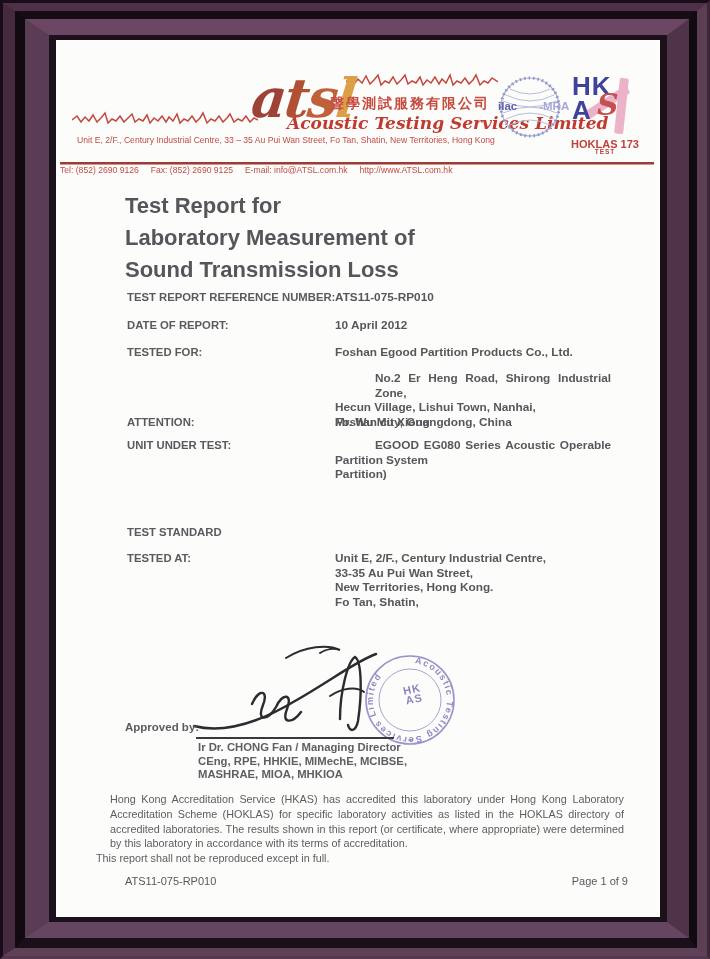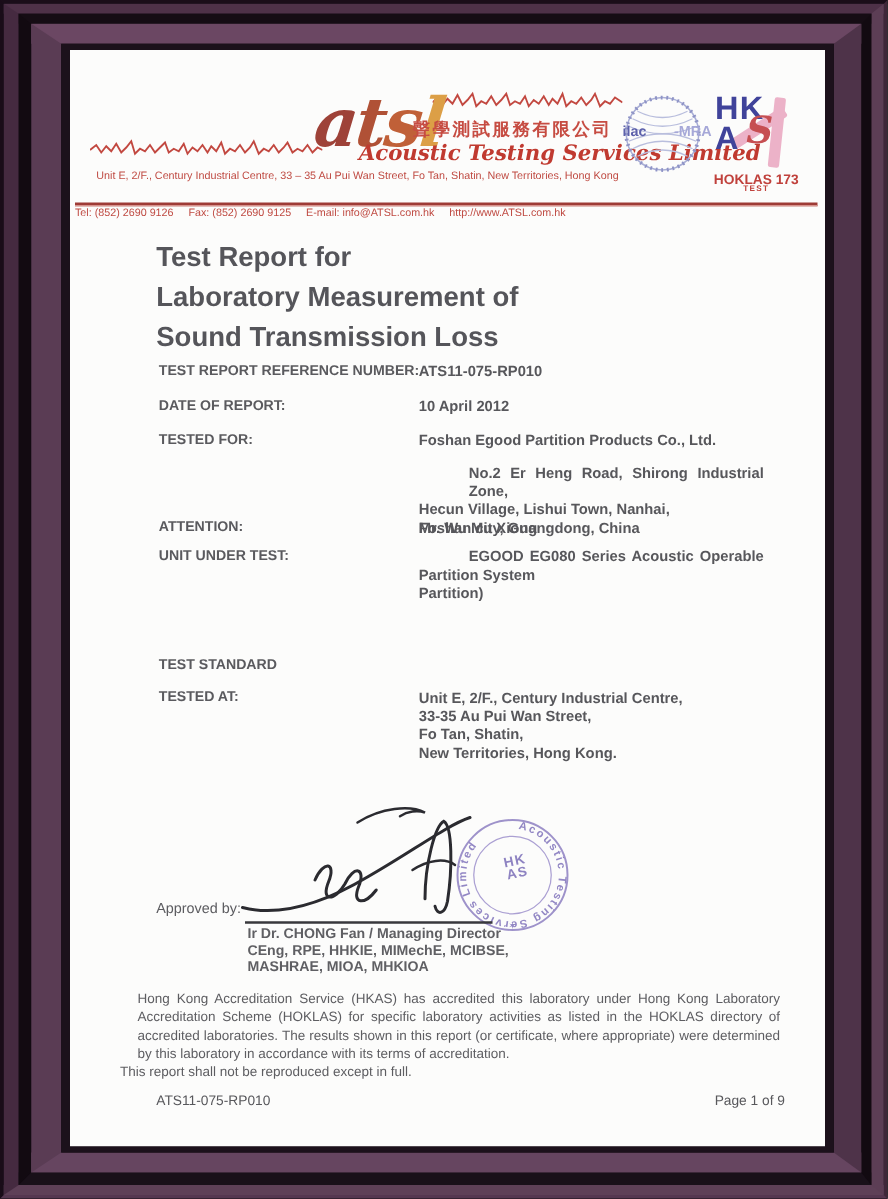--- a/index.html
+++ b/index.html
@@ -44,21 +44,21 @@
   .hkas-scheme { position:absolute; left:0; top:66px; width:70px; text-align:center; font-size:11px; font-weight:bold; color:#c0413c; white-space:nowrap; }
   .hkas-test { position:absolute; left:0; top:76px; width:70px; text-align:center; font-size:6.5px; font-weight:bold; color:#c0413c; letter-spacing:1px; }
 
   
   .title { position:absolute; left:69px; top:150px; font-size:22px; font-weight:bold; color:#55555a; line-height:32px; }
   .row-label { position:absolute; left:71px; font-size:11.3px; font-weight:bold; color:#5a5a5e; white-space:nowrap; }
   .row-value { position:absolute; left:279px; width:276px; font-size:11.8px; font-weight:bold; color:#57575b; line-height:14.5px; }
   .just { text-align:justify; text-align-last:justify;padding-left:40px; }
 
   
-  .approved { position:absolute; left:69px; top:681px; font-size:11.5px; font-weight:400; color:#5c5c60; }
+  .approved { position:absolute; left:69px; top:681px; font-size:11.5px; font-weight:700; color:#5c5c60; }
   .sig { position:absolute; left:134px; top:604px; width:202px; height:95px; }
   .sig-line { position:absolute; left:140px; top:697px; width:198px; height:2px; background:#38383d; }
   .sig-name { position:absolute; left:142px; top:701px; font-size:11.3px; font-weight:600; color:#5f5f63; line-height:13.5px; }
   .stamp { position:absolute; left:304px; top:610px; width:100px; height:100px; opacity:.85; }
   .stamp-mini { position:absolute; left:33px; top:34px; width:40px; text-align:center; transform:rotate(-12deg);
                 font-size:11px; line-height:10px; font-weight:bold; color:#7b6eb8; letter-spacing:1px; }
 
   
   .para { position:absolute; left:54px; top:752px; width:514px; font-size:10.8px; color:#5d5d61; line-height:14.8px; text-align:justify; }
   .note { position:absolute; left:40px; top:812px; font-size:10.8px; color:#5d5d61; }
@@ -149,22 +149,22 @@
                 <div>Partition System</div>
                 <div>Partition)</div>
               </div>
 
               <div class="row-label" style="top:486px;">TEST STANDARD</div>
 
               <div class="row-label" style="top:512px;">TESTED AT:</div>
               <div class="row-value" style="top:511px;">
                 <div>Unit E, 2/F., Century Industrial Centre,</div>
                 <div>33-35 Au Pui Wan Street,</div>
+                <div>New Territories, Hong Kong.</div>
                 <div>Fo Tan, Shatin,</div>
-                <div>New Territories, Hong Kong.</div>
               </div>
 
               <div class="sig">
                 <svg width="202" height="95" viewBox="0 0 202 95">
                   <g fill="none" stroke="#2b2b30" stroke-width="2.4" stroke-linecap="round">
                     <path d="M4,82 C35,90 70,78 105,57 C140,37 168,16 186,10"></path>
                     <path d="M96,14 C115,2 138,0 150,6 C144,4 136,5 130,9" stroke-width="2"></path>
                     <path d="M62,60 c7,-16 17,-14 11,1 c-7,17 5,16 13,2 c7,-15 17,-13 11,2 c-6,15 5,15 14,3"></path>
                     <path d="M150,75 c0,-28 8,-58 15,-62 c7,4 7,38 3,64 c-2,10 -8,12 -10,4"></path>
                     <path d="M140,52 c12,-8 26,-10 34,-4" stroke-width="2"></path>

